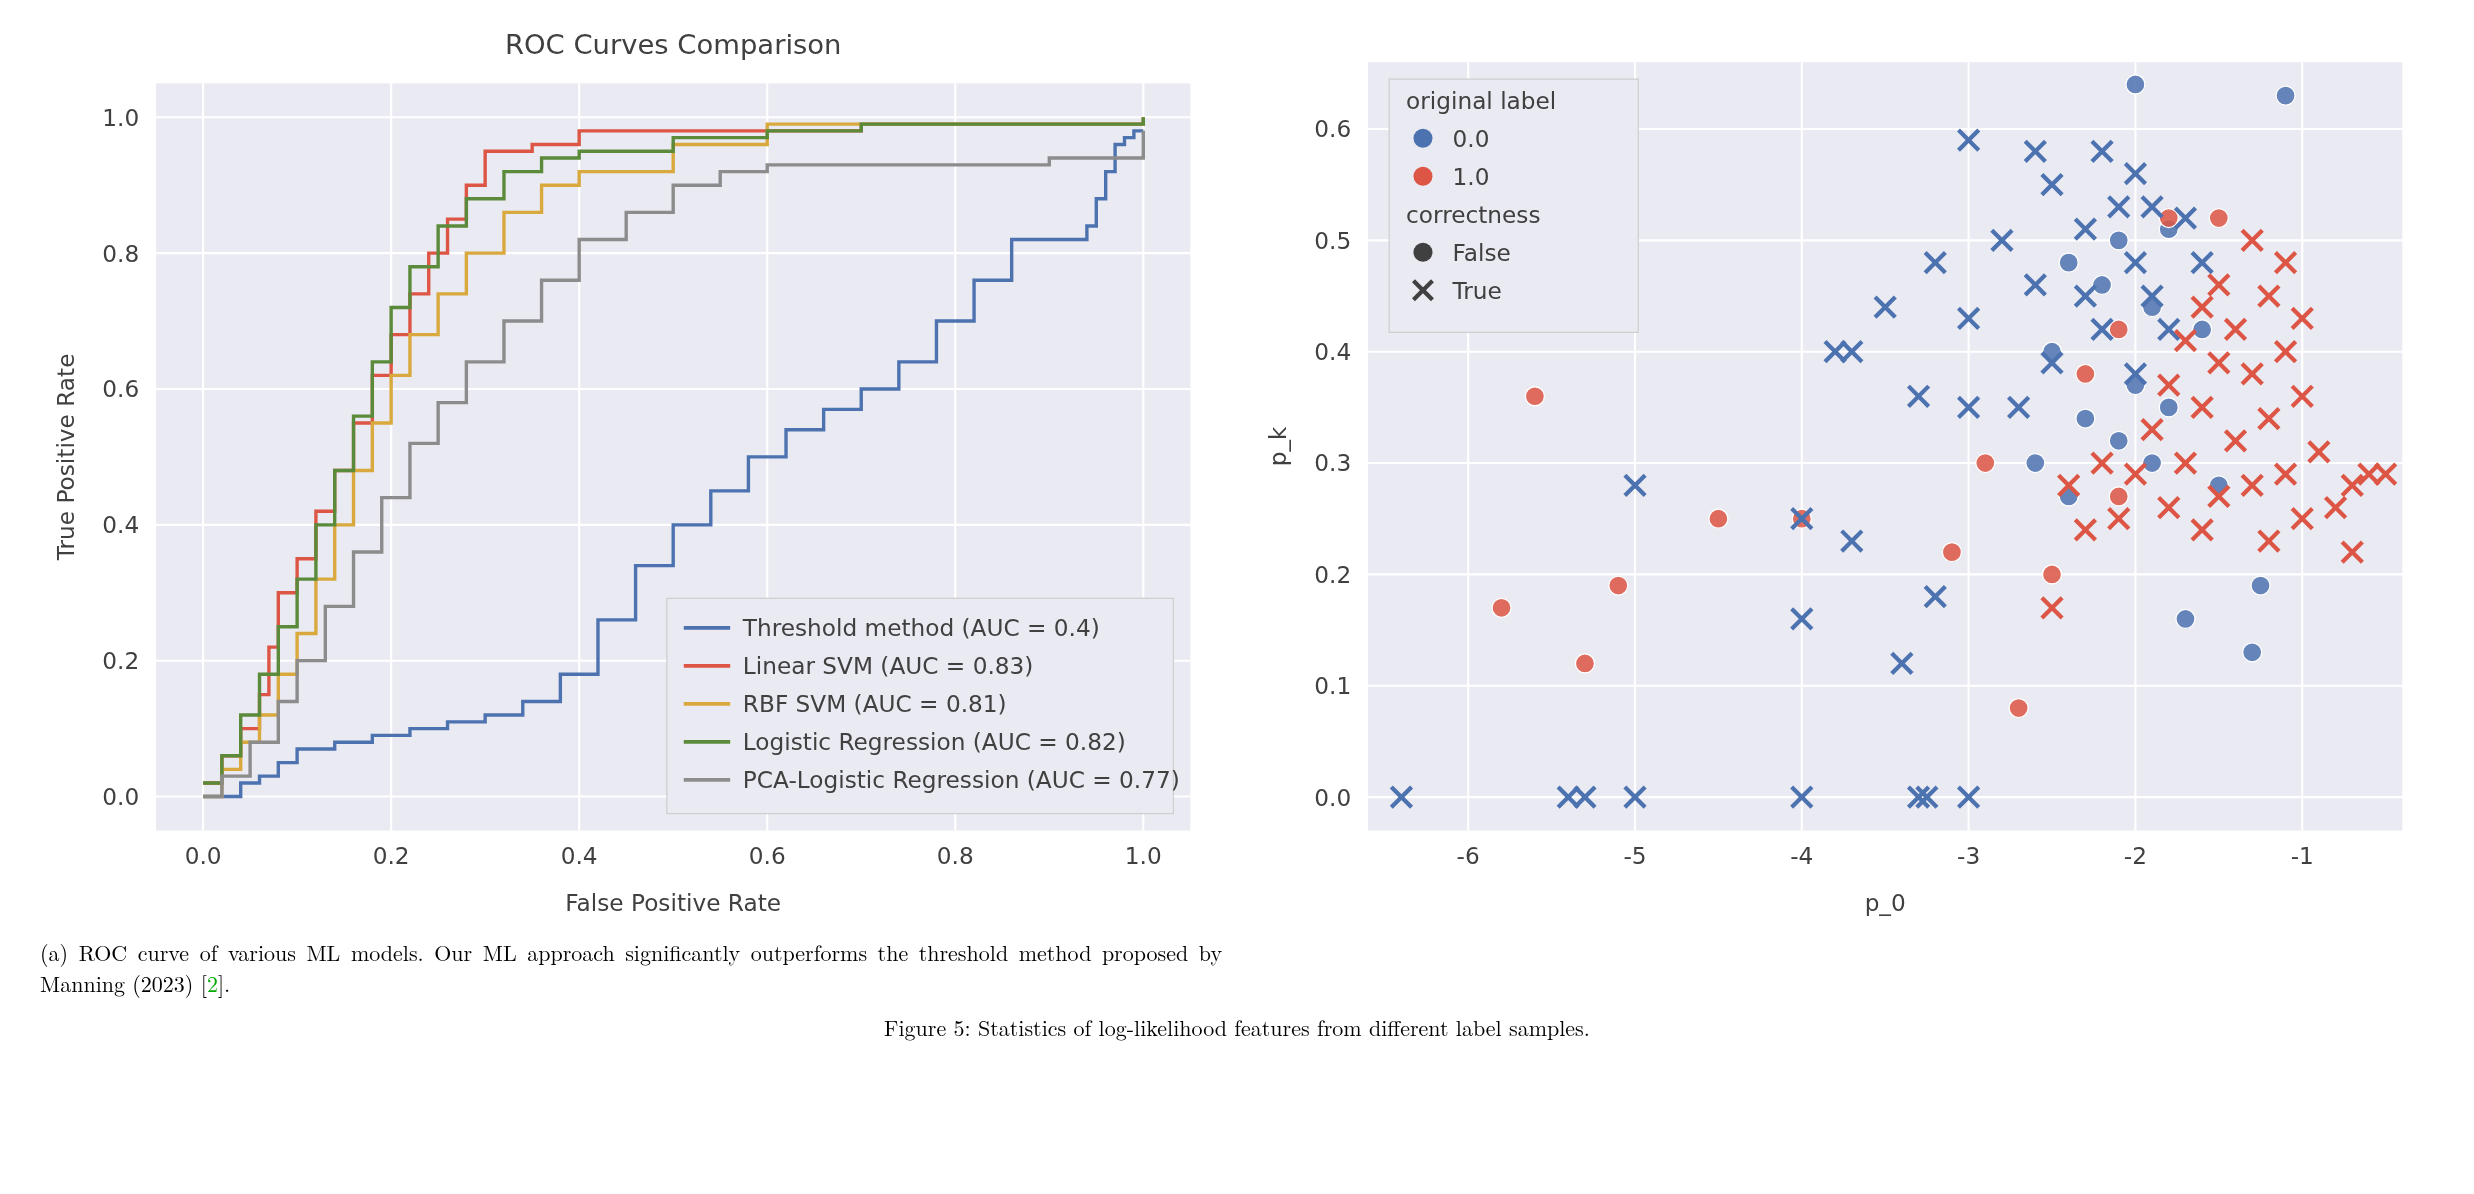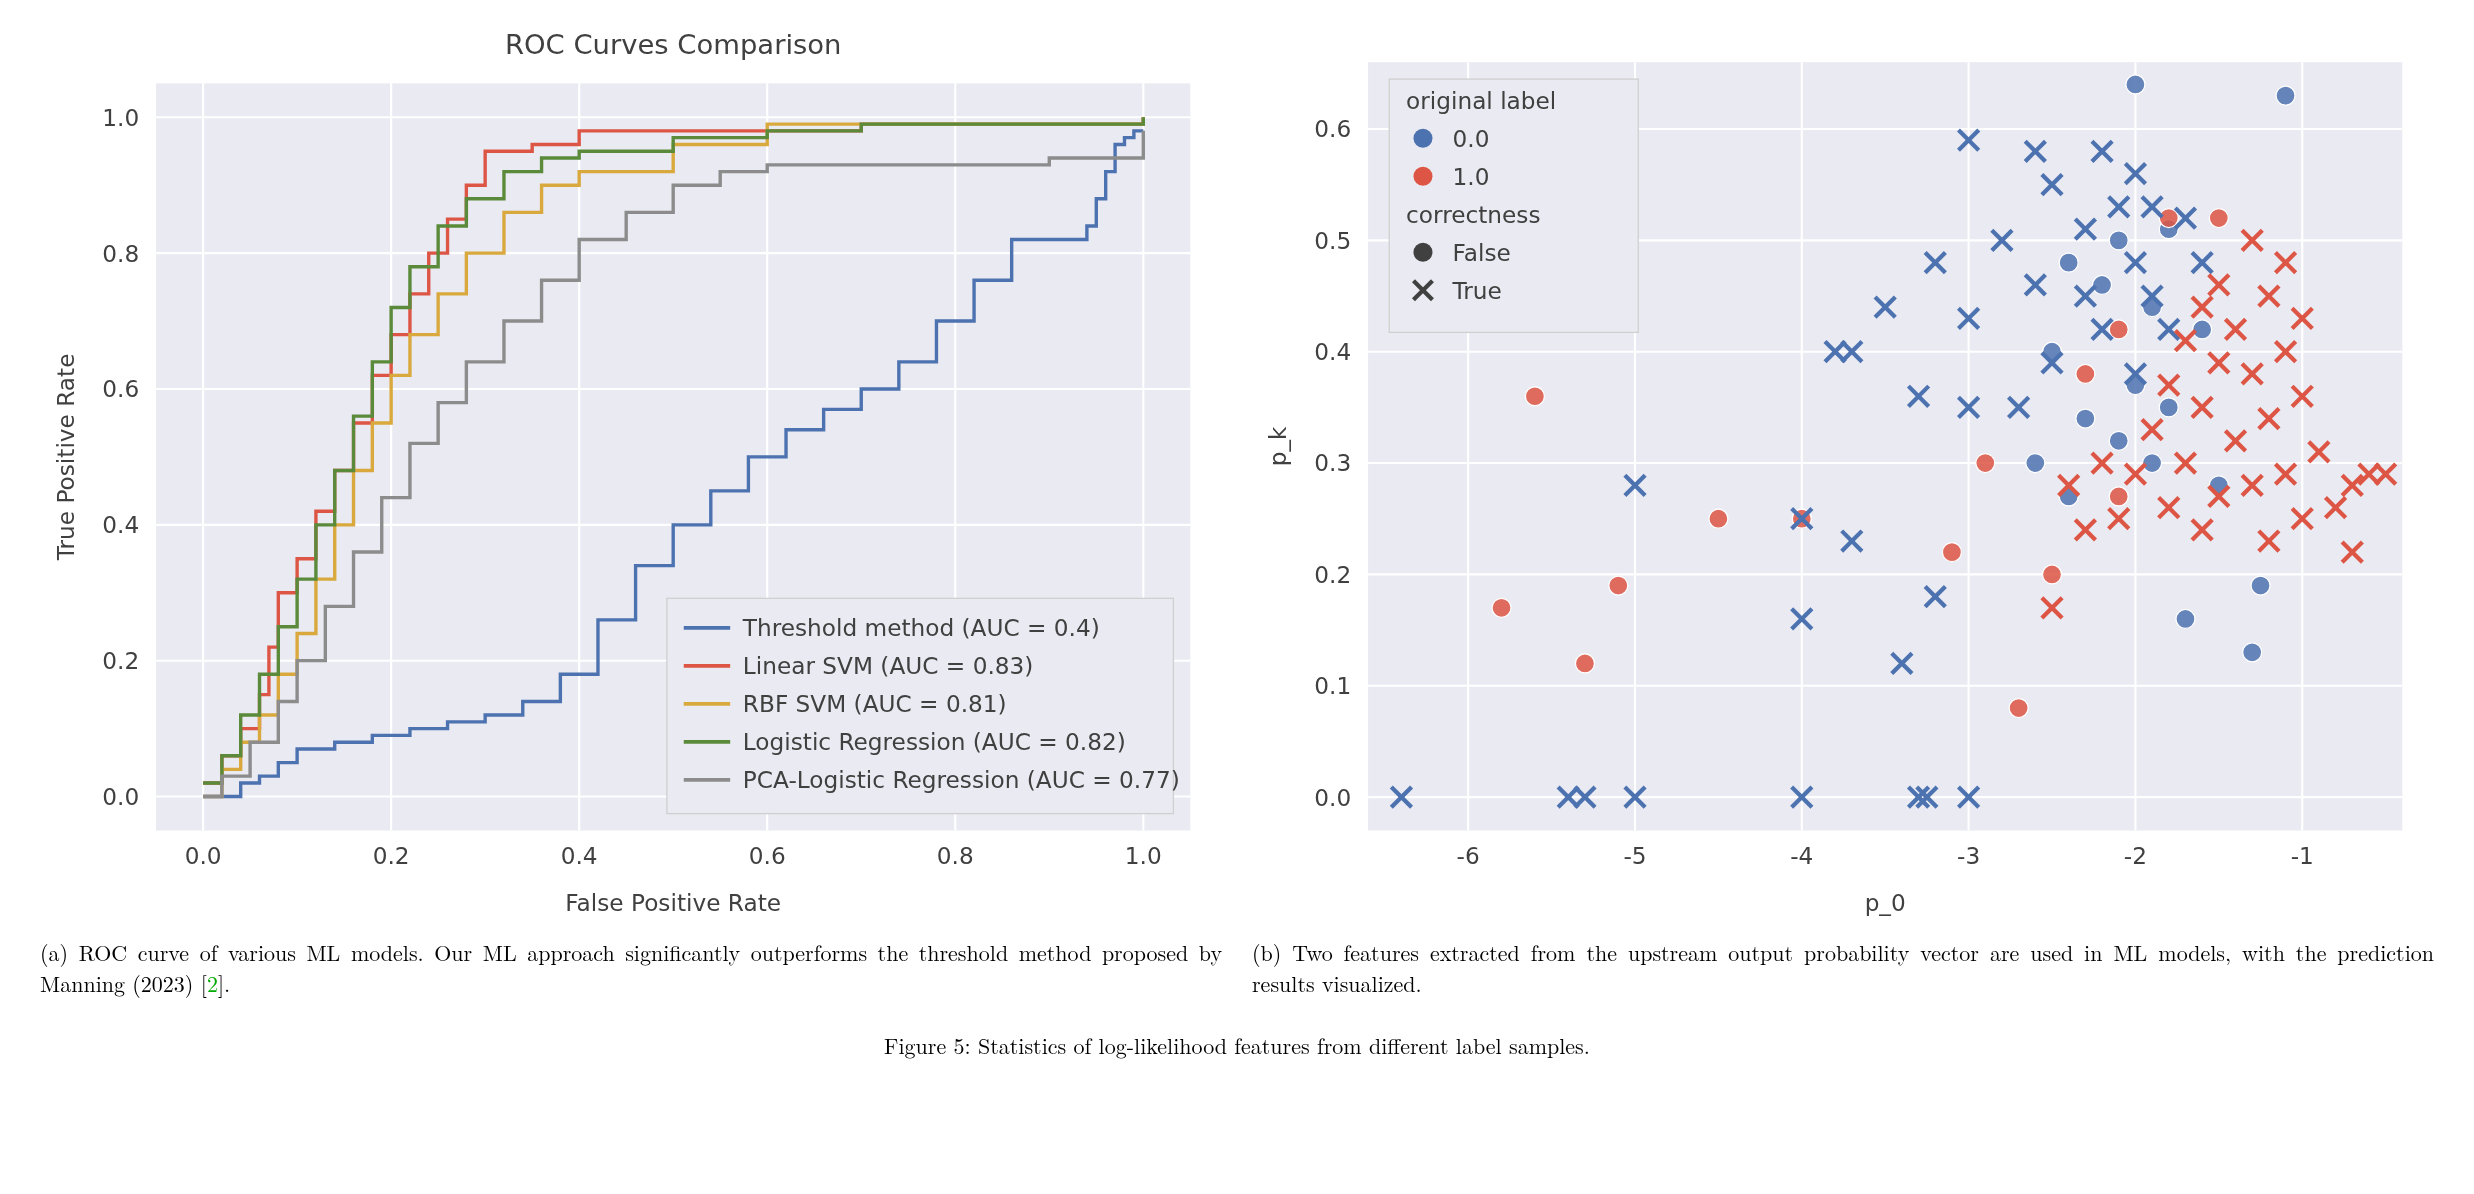--- a/index.html
+++ b/index.html
@@ -29,21 +29,21 @@
   .caption {
     font-size: 22px;
     line-height: 1.45;
     margin-top: 8px;
     text-align: justify;
     font-family: 'Latin Modern Roman', Georgia, serif;
   }
   .main-caption {
     font-size: 22px;
     text-align: center;
-    margin-top: 30px;
+    margin-top: 12px;
     font-family: 'Latin Modern Roman', Georgia, serif;
   }
   .cite-link {
     color: #0a0;
     text-decoration: none;
   }
   svg { display: block; }
   .axis-label {
     font-family: 'DejaVu Sans', Arial, sans-serif;
     font-size: 11px;
@@ -363,24 +363,20 @@
           <circle cx="81" cy="74" r="4.5" fill="#dd5544"></circle>
           <text x="95" y="78" class="legend-text">1.0</text>
           <text x="73" y="96" class="legend-title">correctness</text>
           <circle cx="81" cy="110" r="4.5" fill="#404040"></circle>
           <text x="95" y="114" class="legend-text">False</text>
           <line x1="76.5" y1="123.5" x2="85.5" y2="132.5" stroke="#404040" stroke-width="2"></line>
           <line x1="76.5" y1="132.5" x2="85.5" y2="123.5" stroke="#404040" stroke-width="2"></line>
           <text x="95" y="132" class="legend-text">True</text>
         </svg>
     </div>
-    <div class="caption">
-      <span>(b)</span>
-      <span>Two features extracted from the upstream output probability vector are used in ML models, with the prediction results visualized.</span>
-    </div>
   </div>
 
 </div>
 
 <div class="main-caption">
   <span>Figure 5:</span>
   <span>Statistics of log-likelihood features from different label samples.</span>
 </div>
 
 </body></html>

